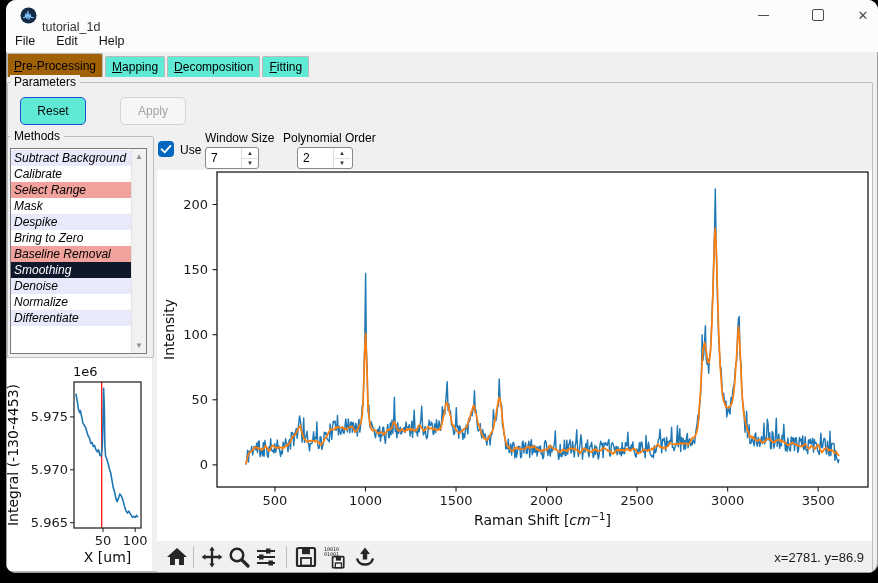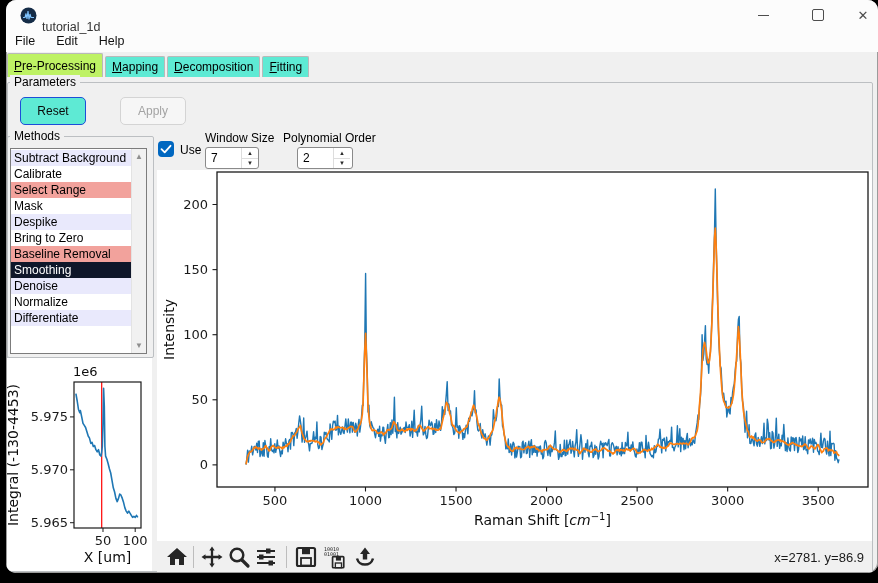--- a/index.html
+++ b/index.html
@@ -18,39 +18,39 @@
   .minimize{left:736px}.maximize{left:791px}.close{left:836px;font-size:13px;}
   .min-glyph{width:11px;border-top:1.6px solid #4d4d4d;}
   .max-glyph{width:10px;height:10px;border:1.2px solid #4d4d4d;border-radius:2px;}
   .menubar{position:absolute;left:7px;top:31px;height:20px;display:flex;align-items:center;justify-content:center;}
   .menu-item{padding:2px 8px;font-size:12.5px;color:#111;margin-right:5px;}
 
   
   .tabbar{position:absolute;left:7px;top:53px;height:24px;display:flex;align-items:flex-end;}
   .tab{border:1px solid #b9b9b9;border-bottom:none;background:#5eead4;height:20px;
        padding:0 6px;margin-right:2px;display:flex;align-items:center;border-radius:2px 2px 0 0;}
-  .tab.active{background:#bef264;height:23px;box-shadow:0 1px 0 #f0f0f0;}
+  .tab.active{background:#a16207;height:23px;box-shadow:0 1px 0 #f0f0f0;}
   .tab-label{display:block;font-size:12px;color:#000;white-space:nowrap;}
   .tab-label::first-letter{text-decoration:underline;}
 
   
   .gbox{position:absolute;border:1px solid #bcbfc2;border-radius:2px;}
   .gbox-label{position:absolute;font-size:12px;color:#000;background:#f0f0f0;padding:0 4px;}
 
   .btn{position:absolute;width:64px;height:26px;border-radius:5px;font-size:12px;
        display:flex;align-items:center;justify-content:center;}
   .btn-reset{left:20px;top:97px;background:#5eead4;border:1px solid #1d4ed8;color:#0a0a0a;}
   .btn-apply{left:120px;top:97px;background:#f6f6f6;border:1px solid #d4d4d4;color:#a3a3a3;}
 
   
   .mlist{position:absolute;left:10px;top:148px;width:137px;height:206px;background:#fff;
          border:1px solid #7c7c7c;box-sizing:border-box;}
   .mrows{position:absolute;left:0;top:1px;right:14px;}
   .mrow{height:16px;line-height:16px;font-size:12px;padding-left:3px;color:#000;
-        white-space:nowrap;overflow:hidden;}
+        white-space:nowrap;overflow:hidden;font-style:italic;}
   .st-alt{background:#e9e9fc;} .st-normal{background:#fff;}
   .st-flagged{background:#f2a29c;} .st-selected{background:#0f172a;color:#fff;}
   .mscroll{position:absolute;top:0;right:0;width:14px;height:100%;background:#f1f1f1;border-left:1px solid #e3e3e3;}
   .scr-arrow{position:absolute;left:0;width:14px;height:13px;font-size:8px;color:#8f8f8f;
              display:flex;align-items:center;justify-content:center;}
   .scr-up{top:1px}.scr-down{bottom:1px}
 
   
   .checkbox{position:absolute;left:158px;top:141px;width:16px;height:16px;border-radius:4px;
             background:#fff;border:1px solid #8a8a8a;box-sizing:border-box;}

